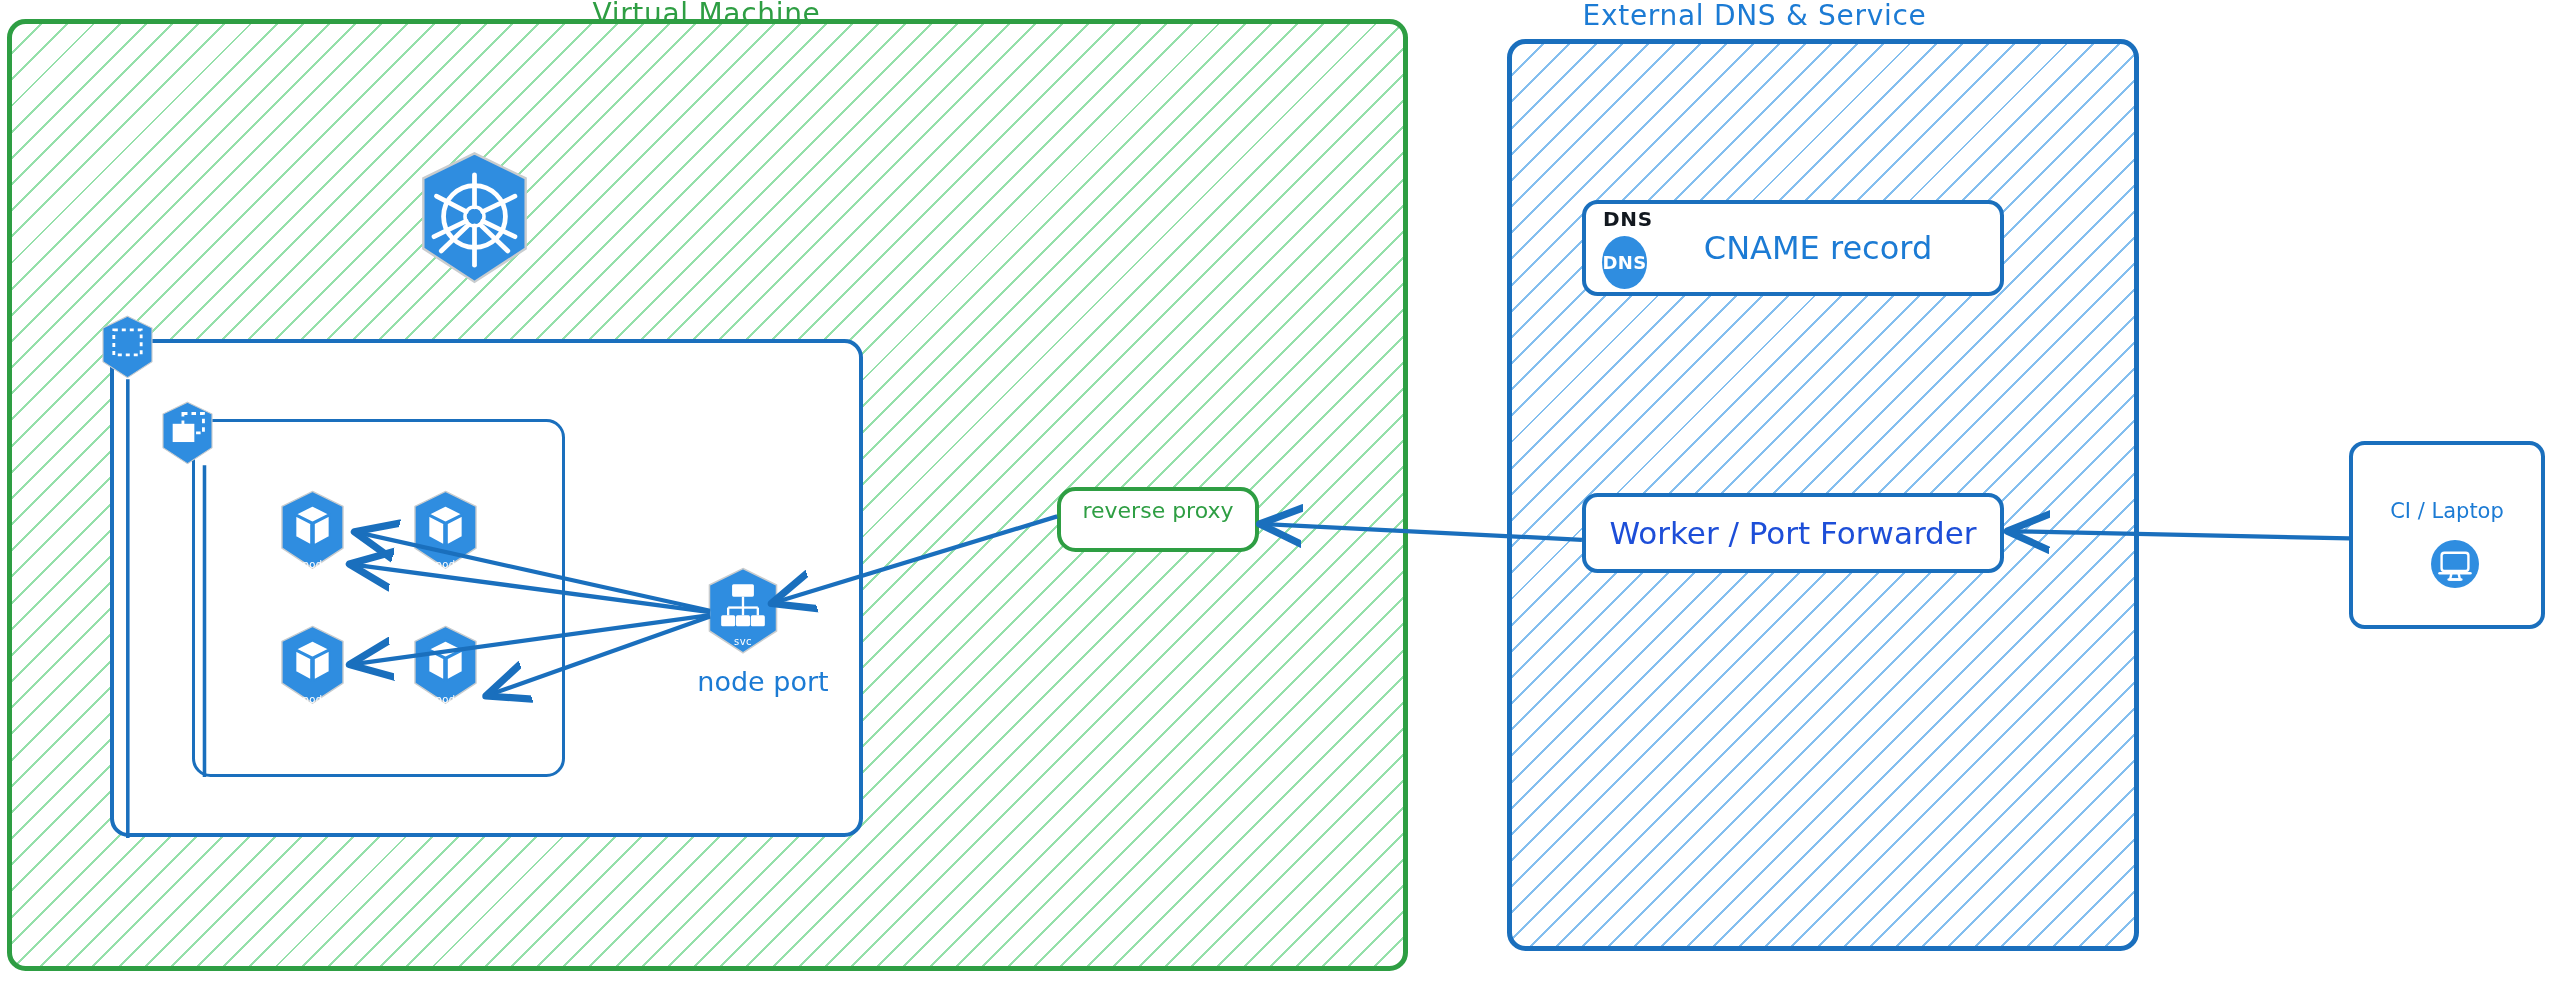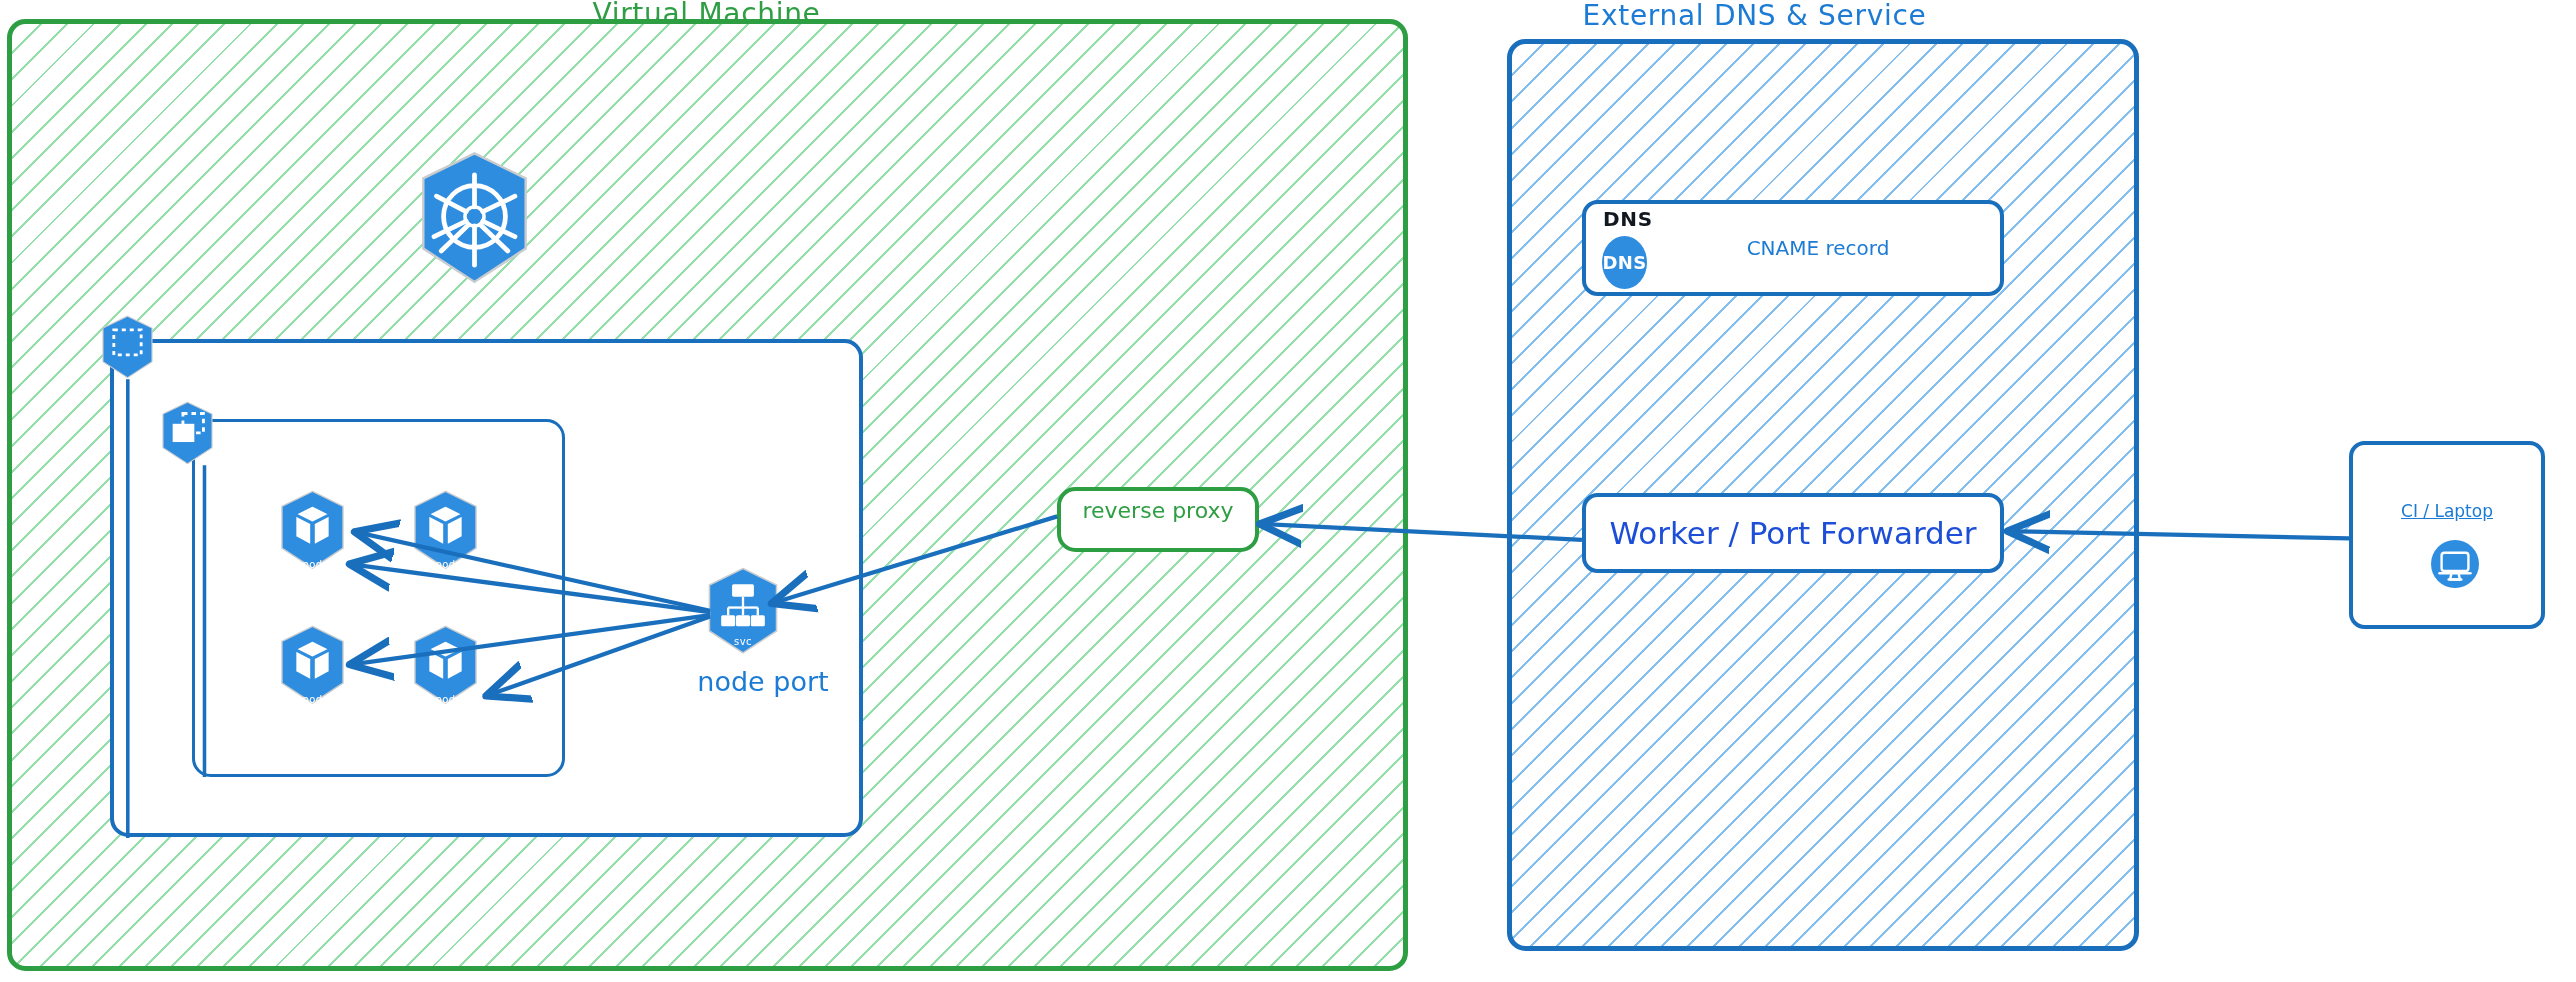--- a/index.html
+++ b/index.html
@@ -75,30 +75,30 @@
     color:#2E9E43;font-size:22px;
   }
   #worker-label{
     left:1582px;top:493px;width:422px;height:80px;
     display:flex;align-items:center;justify-content:center;
     color:#1d4ed8;font-size:31px;
   }
   #ci-label{
     left:2349px;top:497px;width:196px;height:28px;
     display:flex;align-items:center;justify-content:center;
-    color:#1C7BD4;font-size:17px;text-decoration:underline;
+    color:#1C7BD4;font-size:21px;
   }
   #dns-kind{
     left:1603px;top:207px;color:#12181f;font-size:20px;
     font-weight:600;letter-spacing:0.7px;
   }
   #cname-label{
     left:1582px;top:200px;width:422px;height:96px;
     display:flex;align-items:center;justify-content:center;
-    color:#1C7BD4;font-size:20px;padding-left:50px;box-sizing:border-box;
+    color:#1C7BD4;font-size:32px;padding-left:50px;box-sizing:border-box;
   }
   #nodeport-label{
     left:678px;top:667px;width:170px;height:28px;
     display:flex;align-items:center;justify-content:center;
     color:#1C7BD4;font-size:27px;
   }
 
   
   #dns-badge{
     position:absolute;left:1602px;top:236px;width:45px;height:53px;

